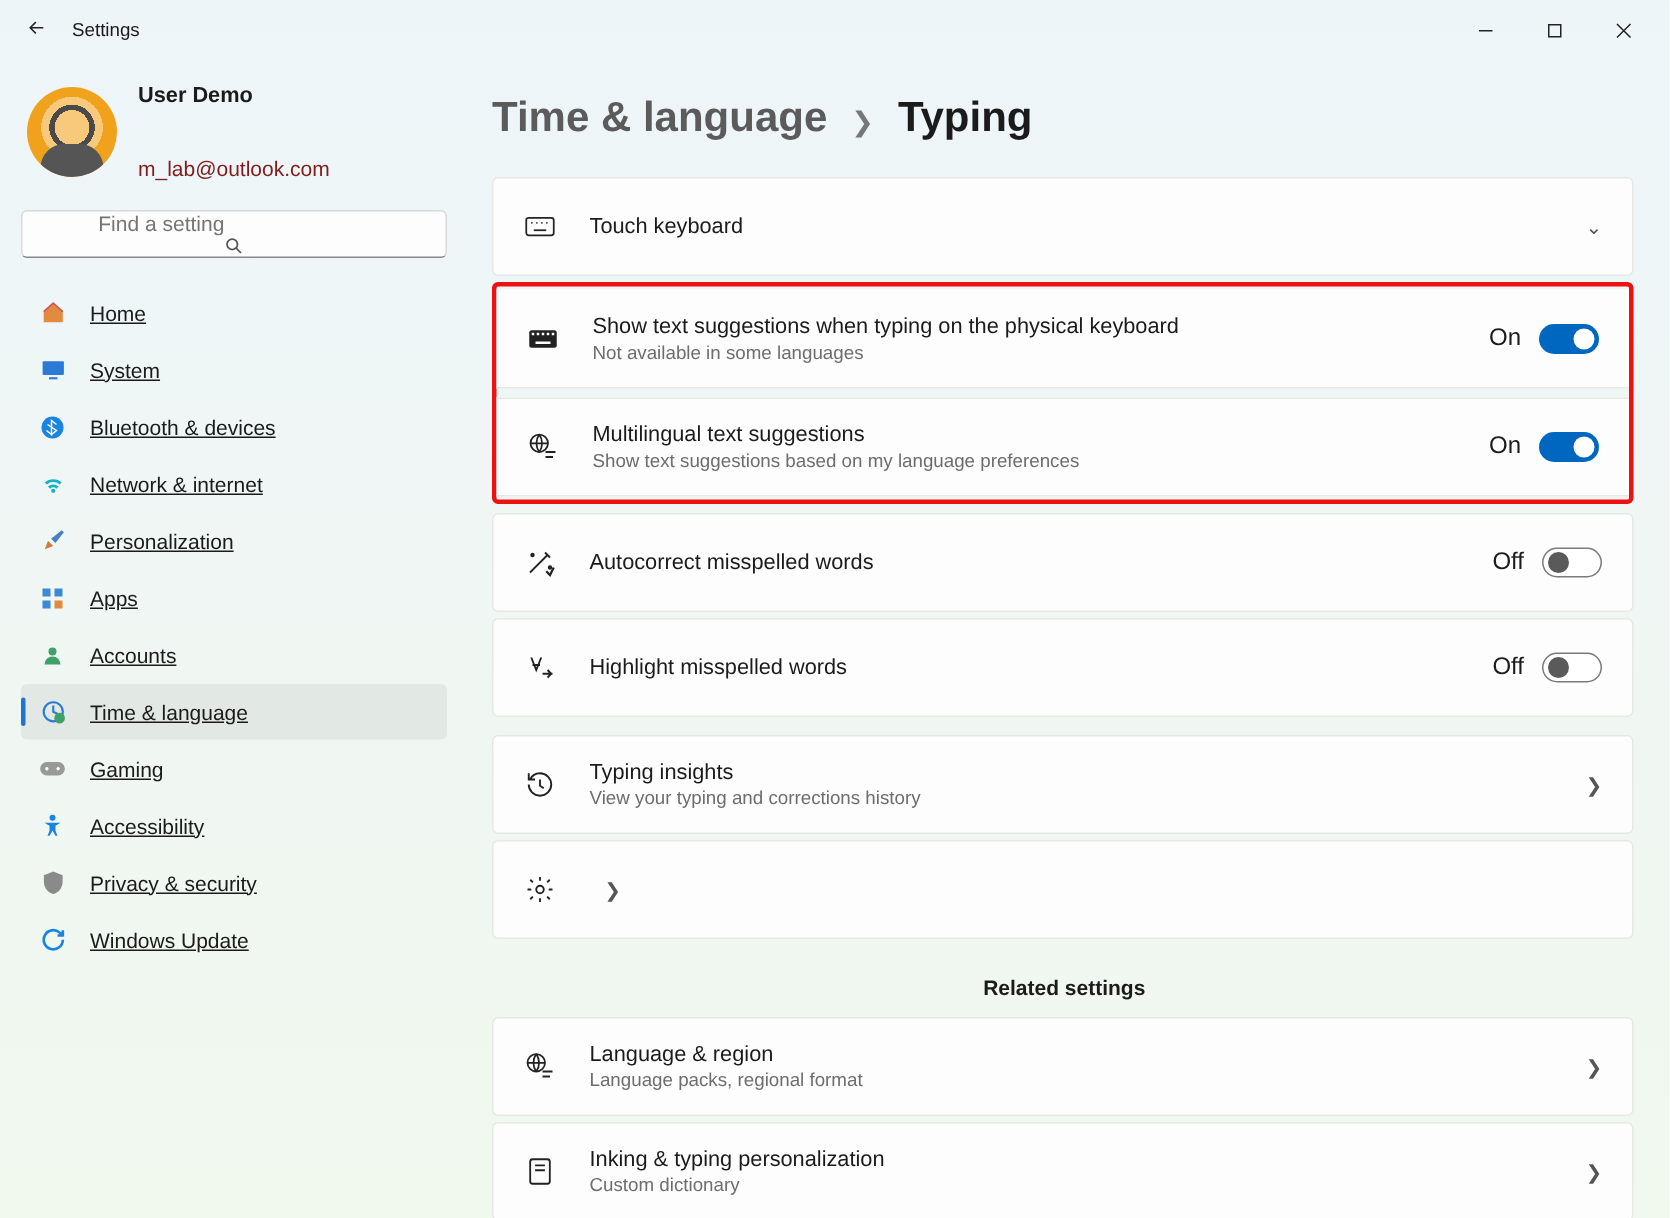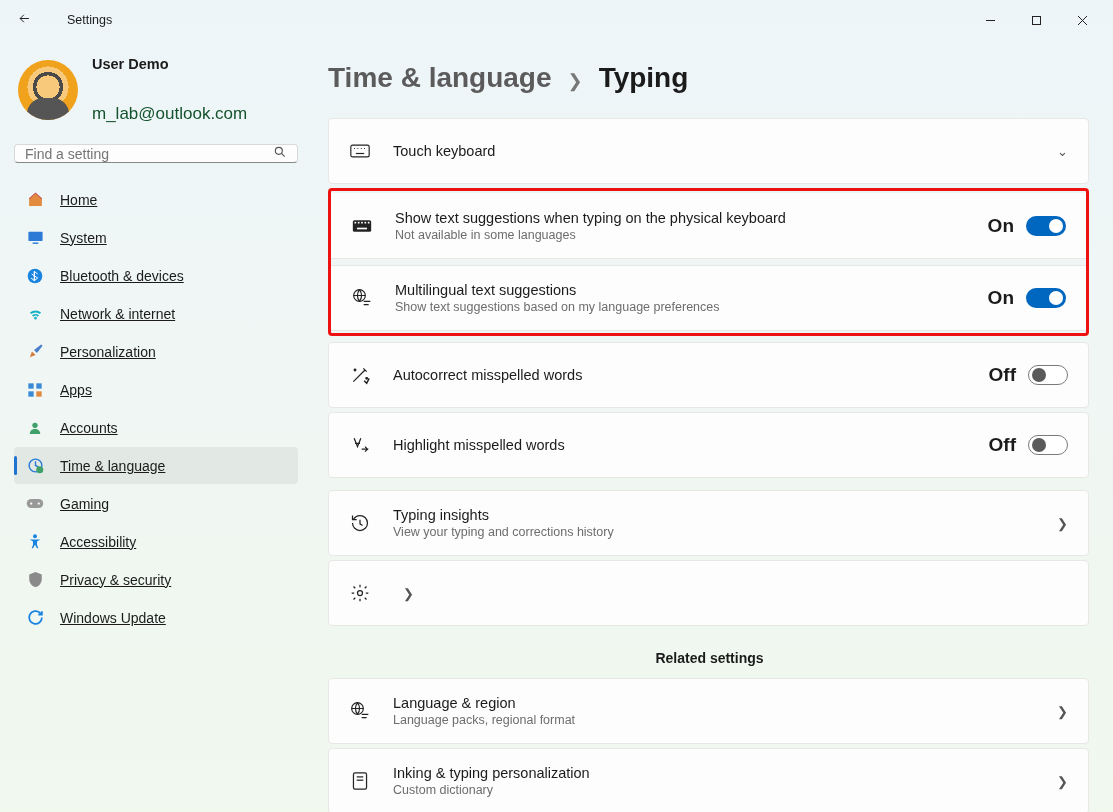--- a/index.html
+++ b/index.html
@@ -9,21 +9,20 @@
     width: 1113px;
     height: 812px;
     overflow: hidden;
     color: #1b1b1b;
   }
   .titlebar {
     display: flex;
     align-items: center;
     height: 40px;
     padding: 0 8px;
-    gap: 19px;
   }
   .titlebar .back { width: 32px; text-align:center; cursor:pointer; font-size:15px; }
   .titlebar .apptitle { font-size: 12.5px; margin-left: 8px; }
   .titlebar .window-controls { margin-left:auto; display:flex; }
   .titlebar .window-controls div {
     width: 46px; height:32px; display:flex; align-items:center; justify-content:center;
     cursor:pointer; font-size:11px;
   }
   .layout { display:flex; height: calc(812px - 40px); }
   .sidebar {
@@ -36,25 +35,25 @@
     width:60px; height:60px; border-radius:50%;
     background: radial-gradient(circle at 50% 45%, #f8c97a 0 26%, #4a4a4a 26% 34%, #f8c97a 34% 46%, #f0a21d 46% 100%);
     position:relative; overflow:hidden; flex-shrink:0;
   }
   .avatar::after{
     content:""; position:absolute; bottom:-4px; left:50%; transform:translateX(-50%);
     width:42px; height:26px; background:#555; border-radius:16px 16px 0 0;
   }
   .profile-text { margin-left:14px; }
   .username { font-weight:600; font-size:14.5px; }
-  .email { font-size:17px; color:#14532d;margin-top:32px; }
+  .email { font-size:14px; color:#7f1d1d;margin-top:32px; }
   .search {
     display:flex; align-items:center;
     background:#fcfdfc; border:1px solid #d9d9d9; border-bottom:1.5px solid #888;
-    border-radius:4px; height:19px; padding:0 10px; margin:6px 0 18px 0;
+    border-radius:4px; height:32px; padding:0 10px; margin:6px 0 18px 0;flex-direction:column;
   }
   .search input { flex:1; border:none; outline:none; background:transparent; font-size:14px; }
   .search .mag { font-size:13px; color:#555; }
   .nav { display:flex; flex-direction:column; gap:1px;text-decoration:underline; }
   .nav-item {
     display:flex; align-items:center; gap:16px;
     height:37px; padding:0 12px; border-radius:4px; cursor:pointer;
     font-size:14px; position:relative;
   }
   .nav-item.active { background: rgba(0,0,0,0.055); }
@@ -70,21 +69,21 @@
   .bc-current { font-size:28px; font-weight:600; }
   .card {
     background:#fcfdfc; border:1px solid #e7e7e3; border-radius:4px;
     display:flex; align-items:center; padding:14px 20px; margin-bottom:4px;
     min-height:66px;
   }
   .card .setting-icon { width:22px; display:flex; align-items:center; justify-content:center; margin-right:22px; }
   .card .text { flex:1; }
   .card .title { font-size:14.5px; }
   .card .sub { font-size:12.5px; color:#6d6d6d; margin-top:2px; }
-  .card .state-label { font-size:19px; margin-right:12px;font-weight:bold; }
+  .card .state-label { font-size:16px; margin-right:12px; }
   .toggle {
     width:40px; height:20px; border-radius:10px; position:relative; cursor:pointer;
   }
   .toggle.on { background:#0067c0; }
   .toggle.off { background:#fff; border:1px solid #7a7a7a; }
   .toggle .knob {
     position:absolute; top:3px; width:14px; height:14px; border-radius:50%;
   }
   .toggle.on .knob { right:3px; background:#fff; }
   .toggle.off .knob { left:3px; background:#5a5a5a; top:2px; }

